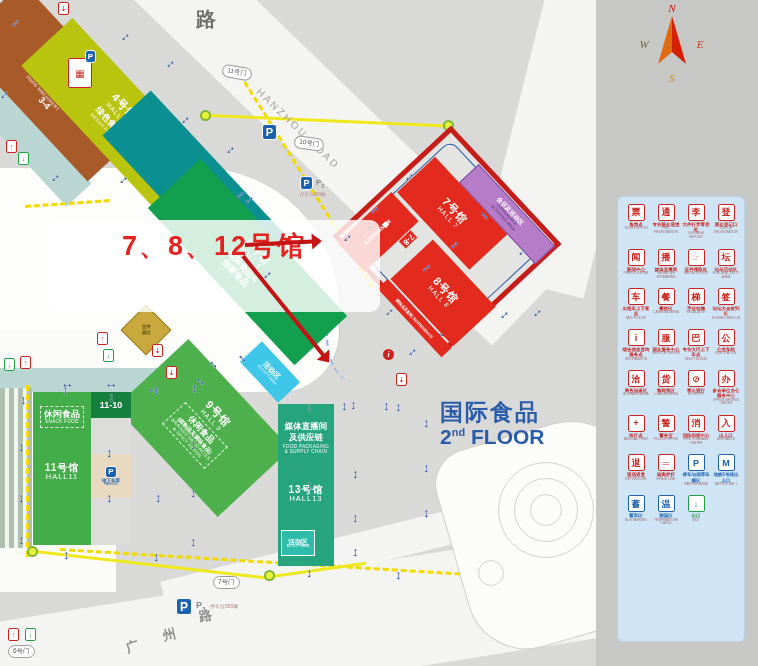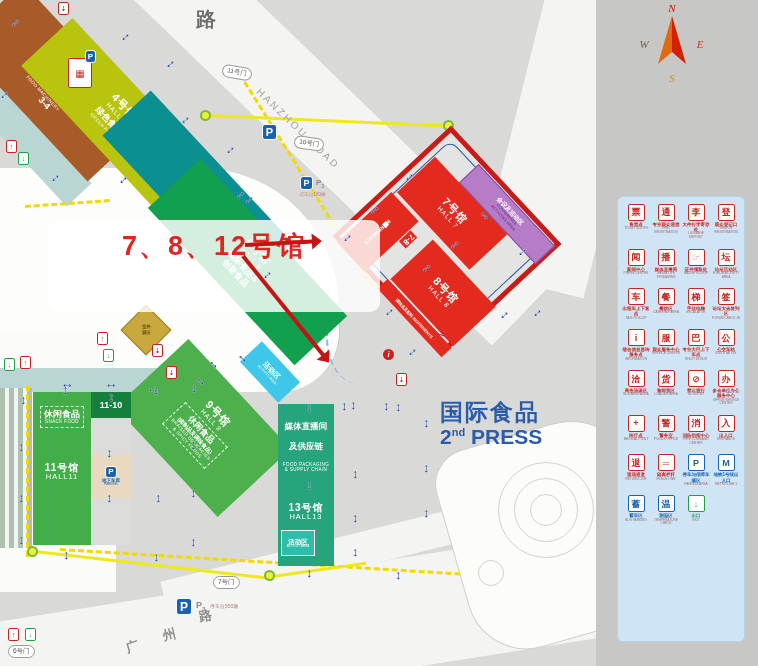--- a/index.html
+++ b/index.html
@@ -207,21 +207,21 @@
     <div style="position:absolute;left:0;top:0;width:100%;height:26px;background:#15803d;color:#fff;font-weight:bold;font-size:9px;display:flex;align-items:center;justify-content:center;">11-10</div>
     <div style="position:absolute;left:0;top:62px;width:100%;height:44px;background:#e8d9c0;display:flex;flex-direction:column;align-items:center;justify-content:center;line-height:1.2;">
       <span class="pbadge" style="position:static;width:12px;height:12px;font-size:8px;">P</span>
       <span style="font-size:4.5px;color:#1b62ae;font-weight:bold;">地下车库</span>
       <span style="font-size:3px;color:#1b62ae;">PARKING</span>
     </div>
   </div>
 
   <div class="hall" style="left:278px;top:404px;width:56px;height:162px;background:#25a47d;justify-content:flex-start;padding-top:18px;">
     <span class="h-cat" style="margin:0;font-size:8.5px;">媒体直播间</span>
-    <span class="h-cat" style="margin:10px;font-size:8.5px;">及供应链</span>
+    <span class="h-cat" style="margin:1px;font-size:8.5px;">及供应链</span>
     <span class="h-caten">FOOD PACKAGING</span>
     <span class="h-caten">&amp; SUPPLY CHAIN</span>
     <span class="h-no" style="margin-top:30px;font-size:10px;">13号馆</span>
     <span class="h-en" style="font-size:7.5px;">HALL13</span>
     <span style="position:absolute;left:3px;bottom:10px;width:34px;height:26px;background:#2fbcab;border:1px solid #fff;display:flex;flex-direction:column;align-items:center;justify-content:center;">
       <span style="font-size:6.5px;font-weight:bold;">活动区</span>
       <span style="font-size:3px;">ACTIVITY AREA</span>
     </span>
   </div>
 
@@ -257,21 +257,21 @@
   <div class="sf-c" style="left:514px;top:478px;width:64px;height:64px;"></div>
   <div class="sf-c" style="left:530px;top:494px;width:32px;height:32px;"></div>
   <div class="sf-c" style="left:478px;top:560px;width:26px;height:26px;"></div>
 
   <div class="title-bg"></div>
   <div class="title1">7、8、12号馆</div>
   <div class="red-arrow" style="left:245px;top:243px;width:68px;transform:rotate(-3deg);"></div>
   <div class="red-arrow" style="left:243px;top:254px;width:128px;transform:rotate(51deg);"></div>
   <div class="floor2">
     <div class="zh">国际食品</div>
-    <div class="en"><span>2</span><sup>nd</sup><span> PRESS</span></div>
+    <div class="en"><span>2</span><sup>nd</sup><span> FLOOR</span></div>
   </div>
 
   <div class="road-char" style="left:196px;top:6px;font-size:20px;">路</div>
   <div class="hanzhou">HANZHOU ROAD</div>
   <div class="road-char" style="left:126px;top:638px;font-size:13px;transform:rotate(-18deg);color:#8c8c8a;">广</div>
   <div class="road-char" style="left:163px;top:626px;font-size:13px;transform:rotate(-13deg);color:#8c8c8a;">州</div>
   <div class="road-char" style="left:199px;top:607px;font-size:13px;transform:rotate(-9deg);color:#8c8c8a;">路</div>
 
   <div class="gate" style="left:222px;top:66px;transform:rotate(10deg);">11号门</div>
   <div class="gate" style="left:294px;top:137px;transform:rotate(8deg);">10号门</div>

